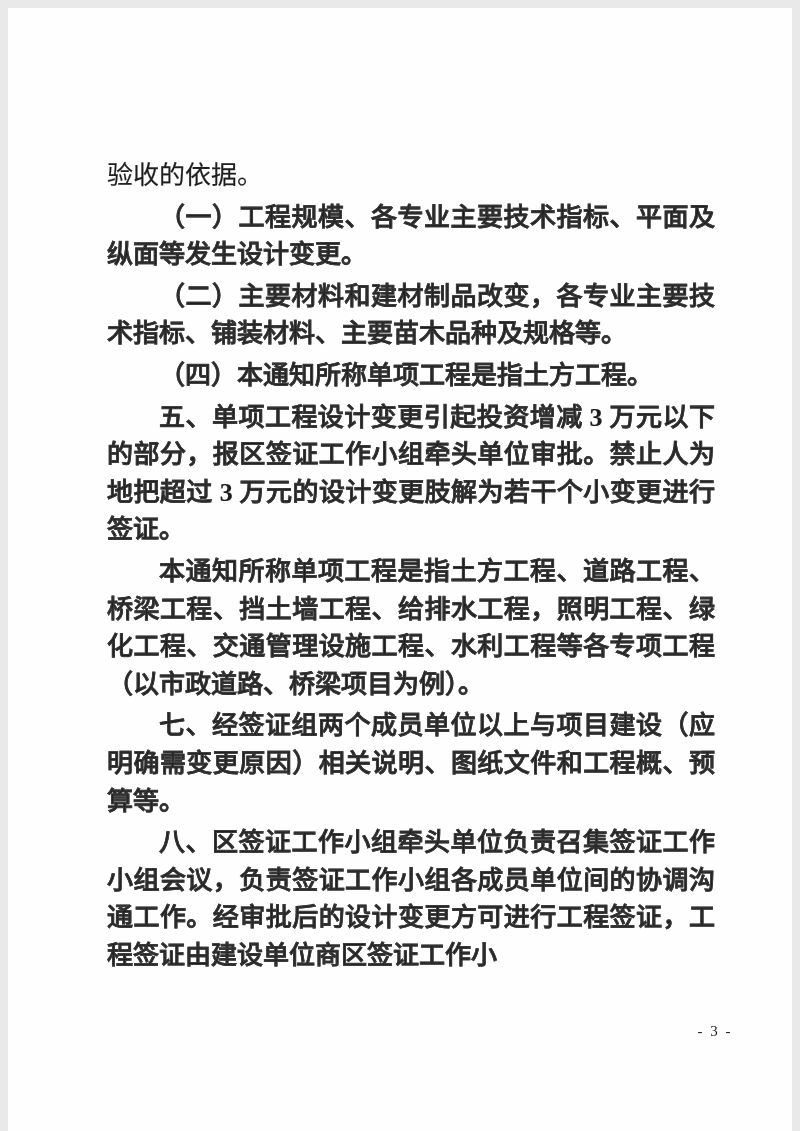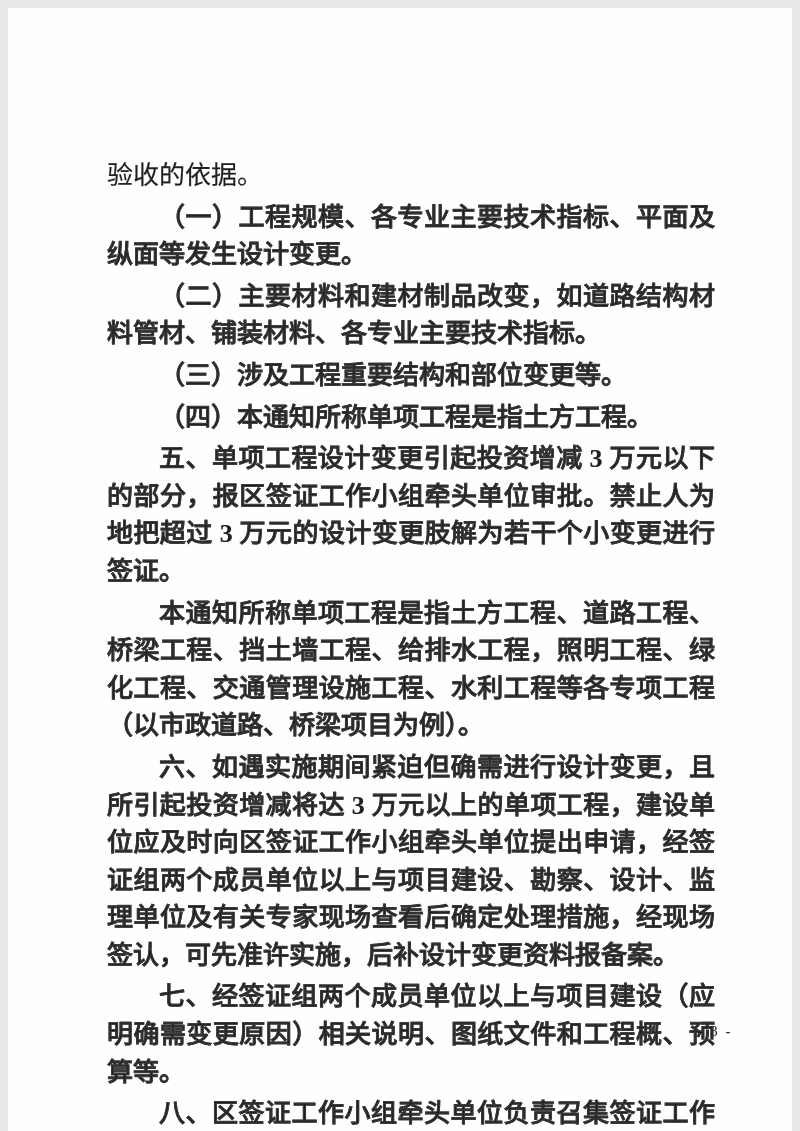--- a/index.html
+++ b/index.html
@@ -55,25 +55,23 @@
     }
   </style>
 </head>
 <body>
 
 <div class="page">
 
   <div class="text-block">
     <p>验收的依据。</p>
     <p class="indent">（一）工程规模、各专业主要技术指标、平面及纵面等发生设计变更。</p>
-    <p class="indent">（二）主要材料和建材制品改变，如道路结构材料管材、铺装材料、各专业主要技术指标。</p>
-    <p class="indent">（三）涉及工程重要结构和部位变更等。</p>
+    <p class="indent">（二）主要材料和建材制品改变，各专业主要技术指标、铺装材料、主要苗木品种及规格等。</p>
     <p class="indent">（四）本通知所称单项工程是指土方工程。</p>
     <p class="indent">五、单项工程设计变更引起投资增减 3 万元以下的部分，报区签证工作小组牵头单位审批。禁止人为地把超过 3 万元的设计变更肢解为若干个小变更进行签证。</p>
     <p class="indent">本通知所称单项工程是指土方工程、道路工程、桥梁工程、挡土墙工程、给排水工程，照明工程、绿化工程、交通管理设施工程、水利工程等各专项工程（以市政道路、桥梁项目为例）。</p>
-    <p class="indent">六、如遇实施期间紧迫但确需进行设计变更，且所引起投资增减将达 3 万元以上的单项工程，建设单位应及时向区签证工作小组牵头单位提出申请，经签证组两个成员单位以上与项目建设、勘察、设计、监理单位及有关专家现场查看后确定处理措施，经现场签认，可先准许实施，后补设计变更资料报备案。</p>
     <p class="indent">七、经签证组两个成员单位以上与项目建设（应明确需变更原因）相关说明、图纸文件和工程概、预算等。</p>
     <p class="indent">八、区签证工作小组牵头单位负责召集签证工作小组会议，负责签证工作小组各成员单位间的协调沟通工作。经审批后的设计变更方可进行工程签证，工程签证由建设单位商区签证工作小</p>
   </div>
 
   <div class="page-number">- 3 -</div>
 
 </div>
 
 </body></html>

